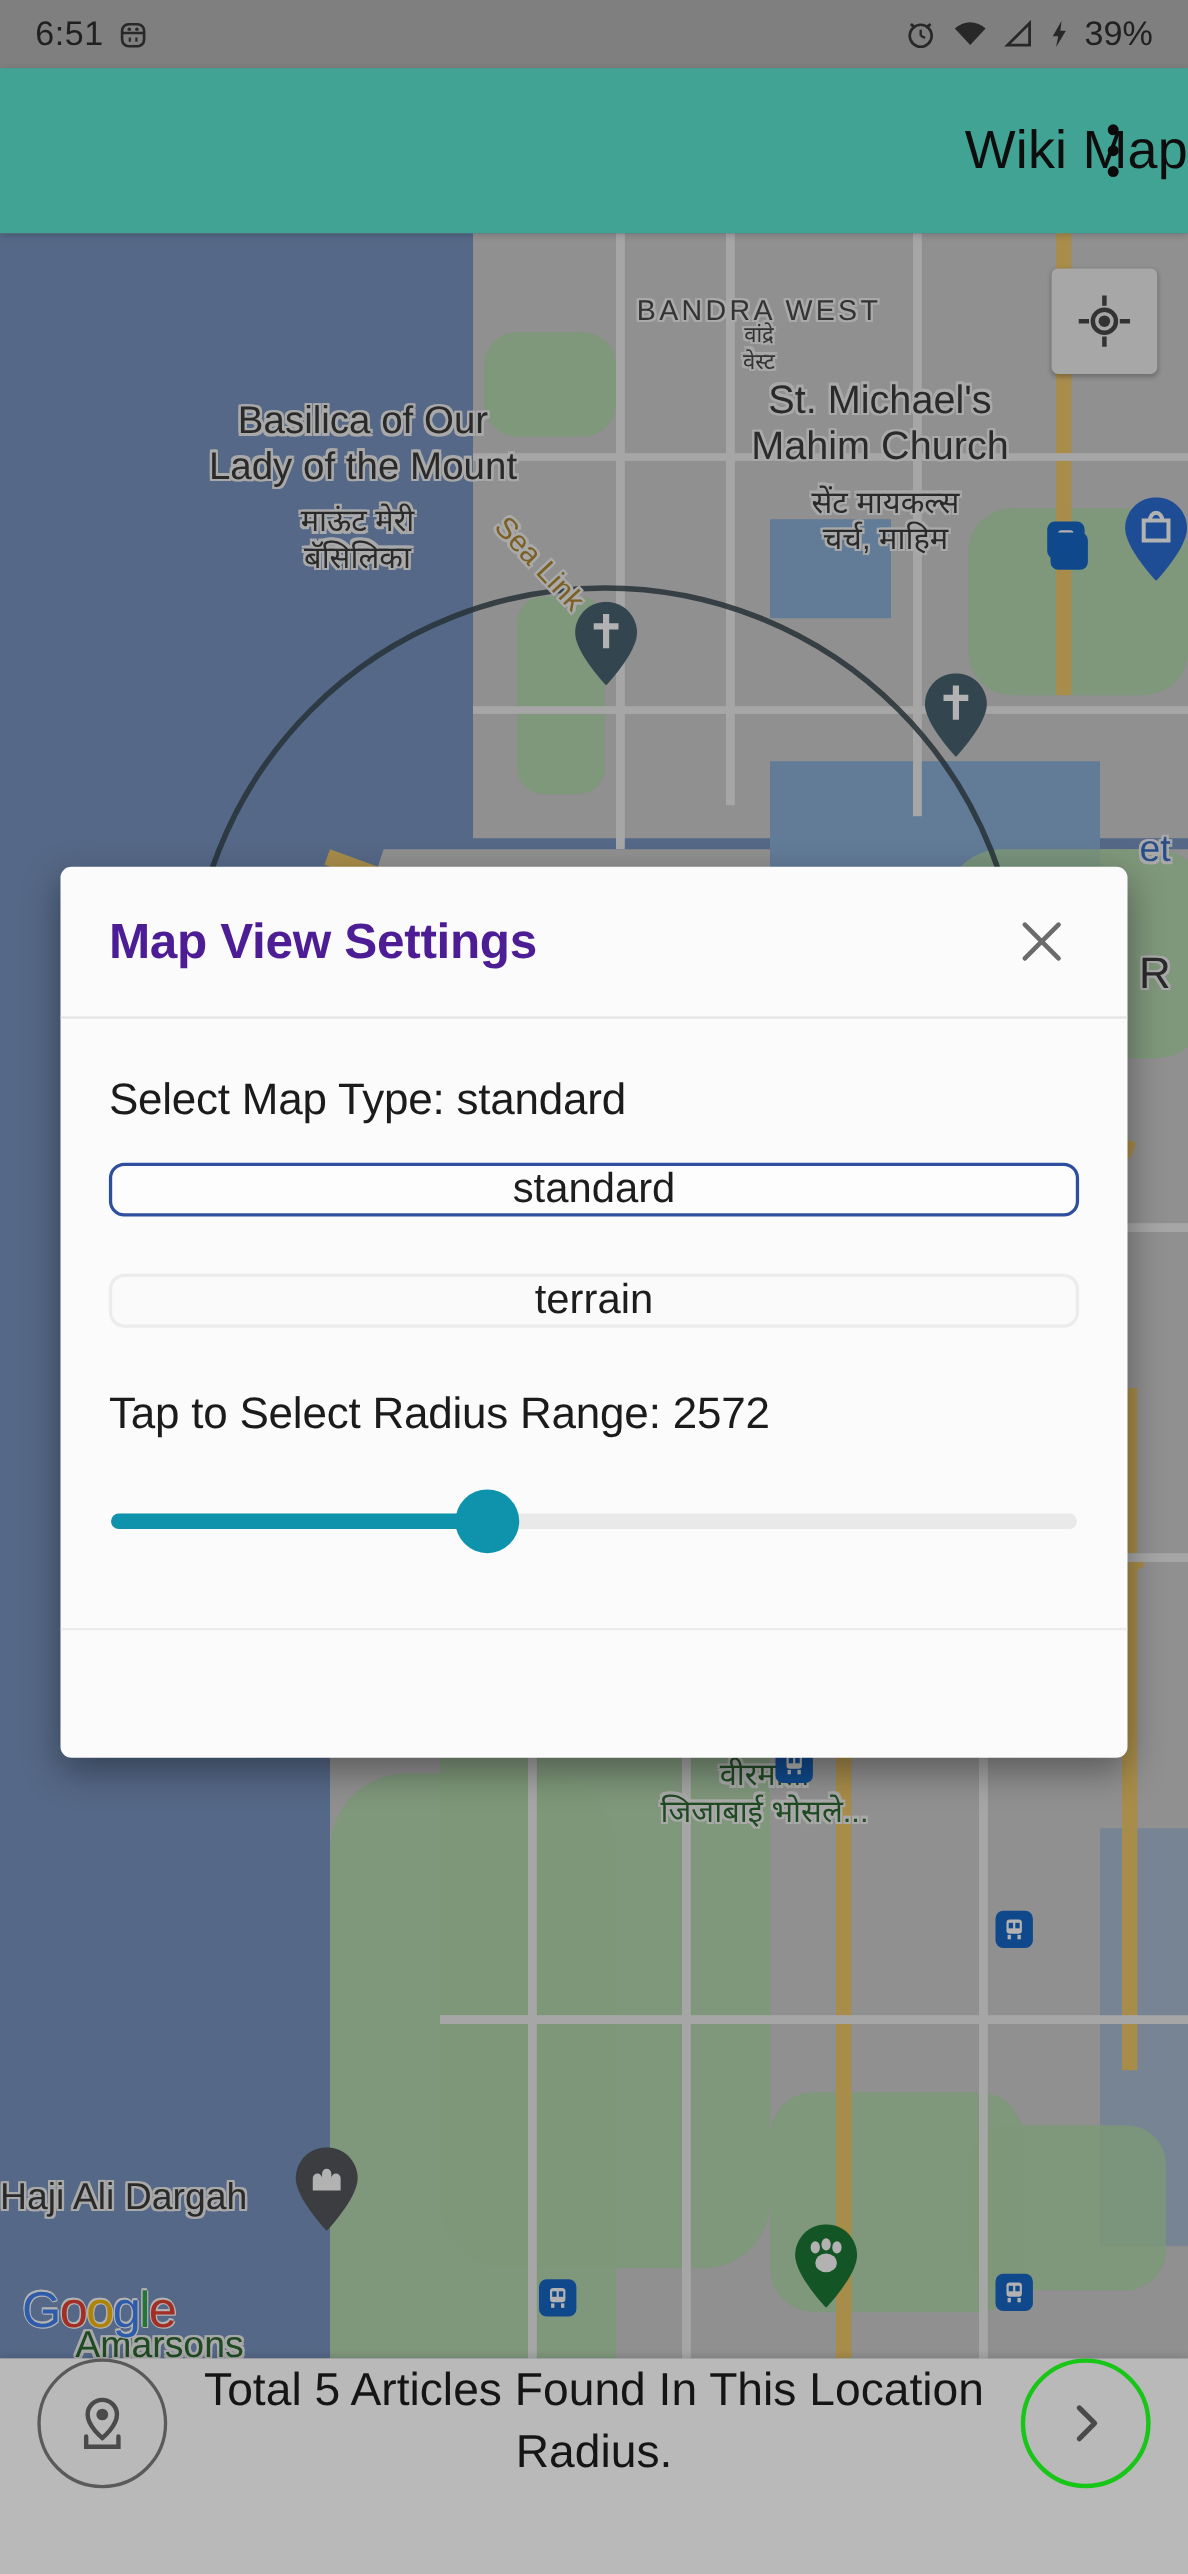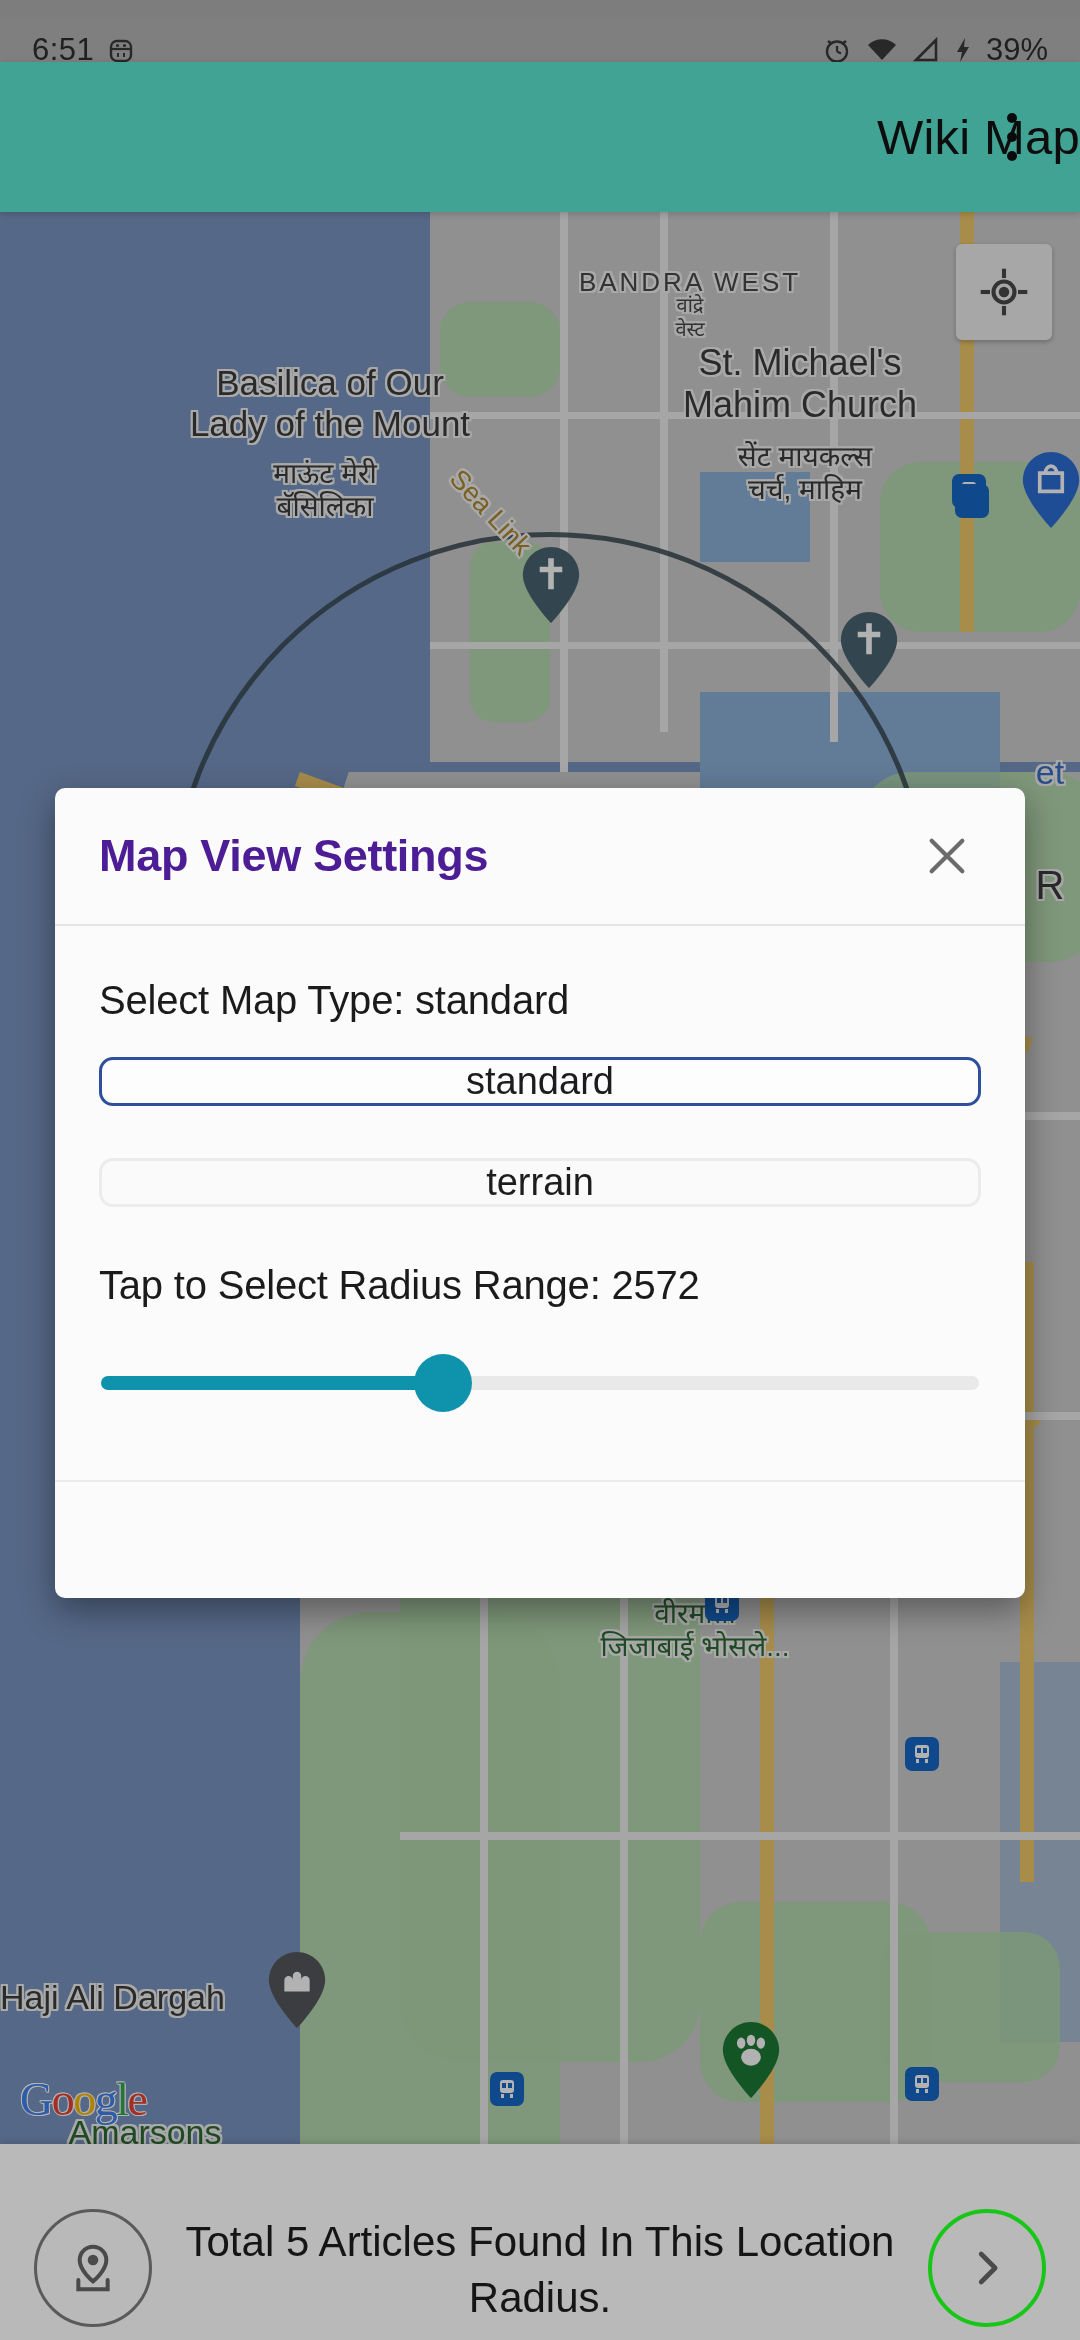--- a/index.html
+++ b/index.html
@@ -16,21 +16,20 @@
   }
 
   
   #status-bar {
     position: absolute; top: 0; left: 0;
     width: 1080px; height: 62px;
     background: #b7b7b7;
     display: flex; align-items: center;
     padding: 0 32px;
     color: #3a3a3a;
-    margin-top: 19px;
   }
   #status-left { display: flex; align-items: center; gap: 14px; }
   #status-right { margin-left: auto; display: flex; align-items: center; gap: 14px; }
   .status-time { font-size: 31px; letter-spacing: .5px; color: #2f2f2f; }
   .status-batt { font-size: 31px; color: #2f2f2f; }
   .sicon { display: inline-block; line-height: 0; }
 
   
   #app-bar {
     position: absolute; top: 62px; left: 0;
@@ -121,21 +120,21 @@
     box-shadow: 0 2px 5px rgba(0,0,0,.25);
     display: flex; align-items: center; justify-content: center;
     cursor: pointer;
     z-index: 4;
   }
 
   #google-logo {
     position: absolute;
     left: 20px; bottom: 18px;
     font-size: 46px;
-    font-family: Liberation Serif, serif;
+    font-family: Liberation Sans, sans-serif;
     font-weight: 500;
     letter-spacing: -1.5px;
     text-shadow: -1px 0 #fff,1px 0 #fff,0 -1px #fff,0 1px #fff,1px 1px #fff,-1px -1px #fff;
     z-index: 4;
   }
   #google-logo .g1 { color:#4285F4; }
   #google-logo .o1 { color:#EA4335; }
   #google-logo .o2 { color:#FBBC05; }
   #google-logo .g2 { color:#4285F4; }
   #google-logo .l  { color:#34A853; }
@@ -229,22 +228,22 @@
     border-top: 2px solid #ececec;
     margin-top: 60px;
   }
 
   
   #bottom-bar {
     position: absolute;
     left: 0; bottom: 0;
     width: 1080px; height: 196px;
     background: #b9b9b9;
-    display: flex; align-items: flex-end;
-    padding: 13px 34px;
+    display: flex; align-items: flex-start;
+    padding: 0 34px;
     z-index: 30;
     box-shadow: 0 -2px 7px rgba(0,0,0,.12);
   }
   #loc-btn {
     width: 118px; height: 118px;
     border-radius: 50%;
     border: 3px solid #5a5a5a;
     display: flex; align-items: center; justify-content: center;
     cursor: pointer;
     flex: 0 0 auto;

